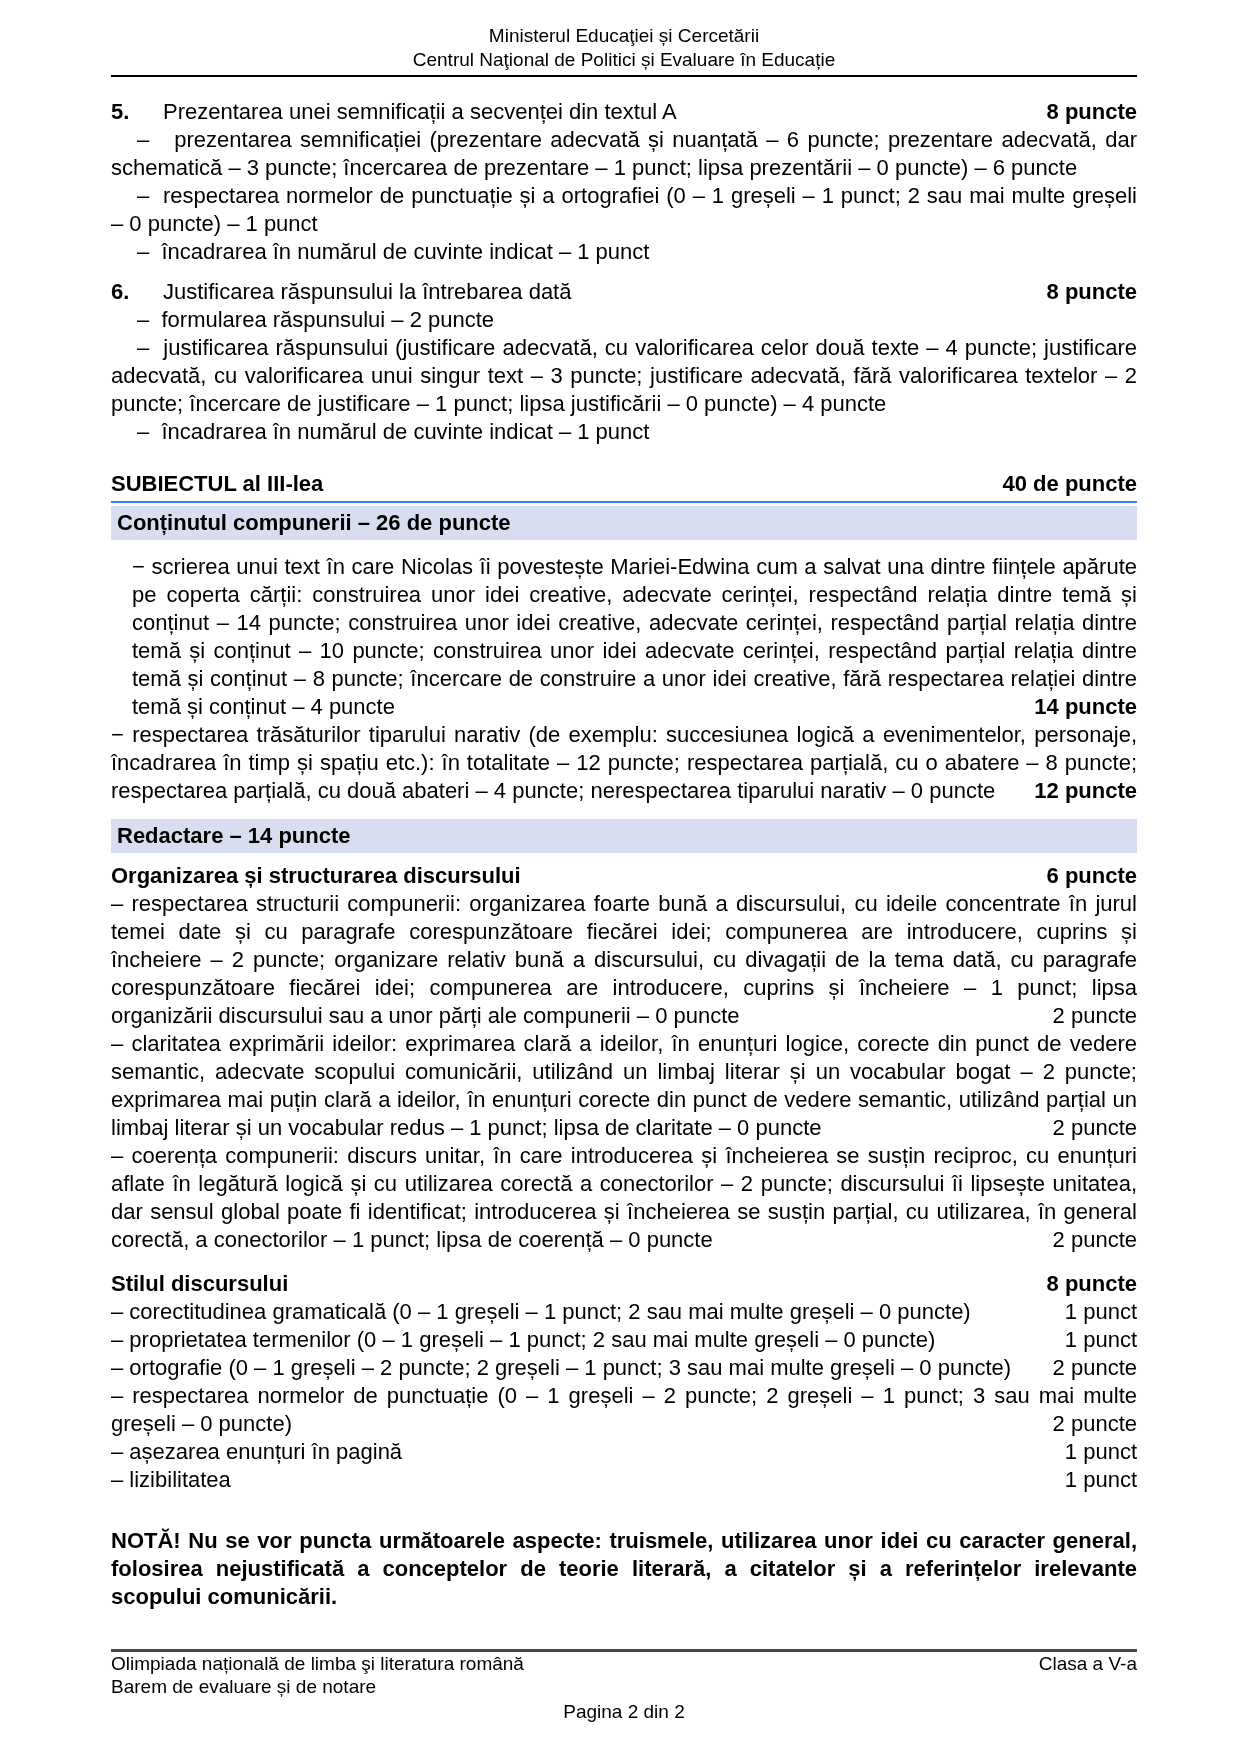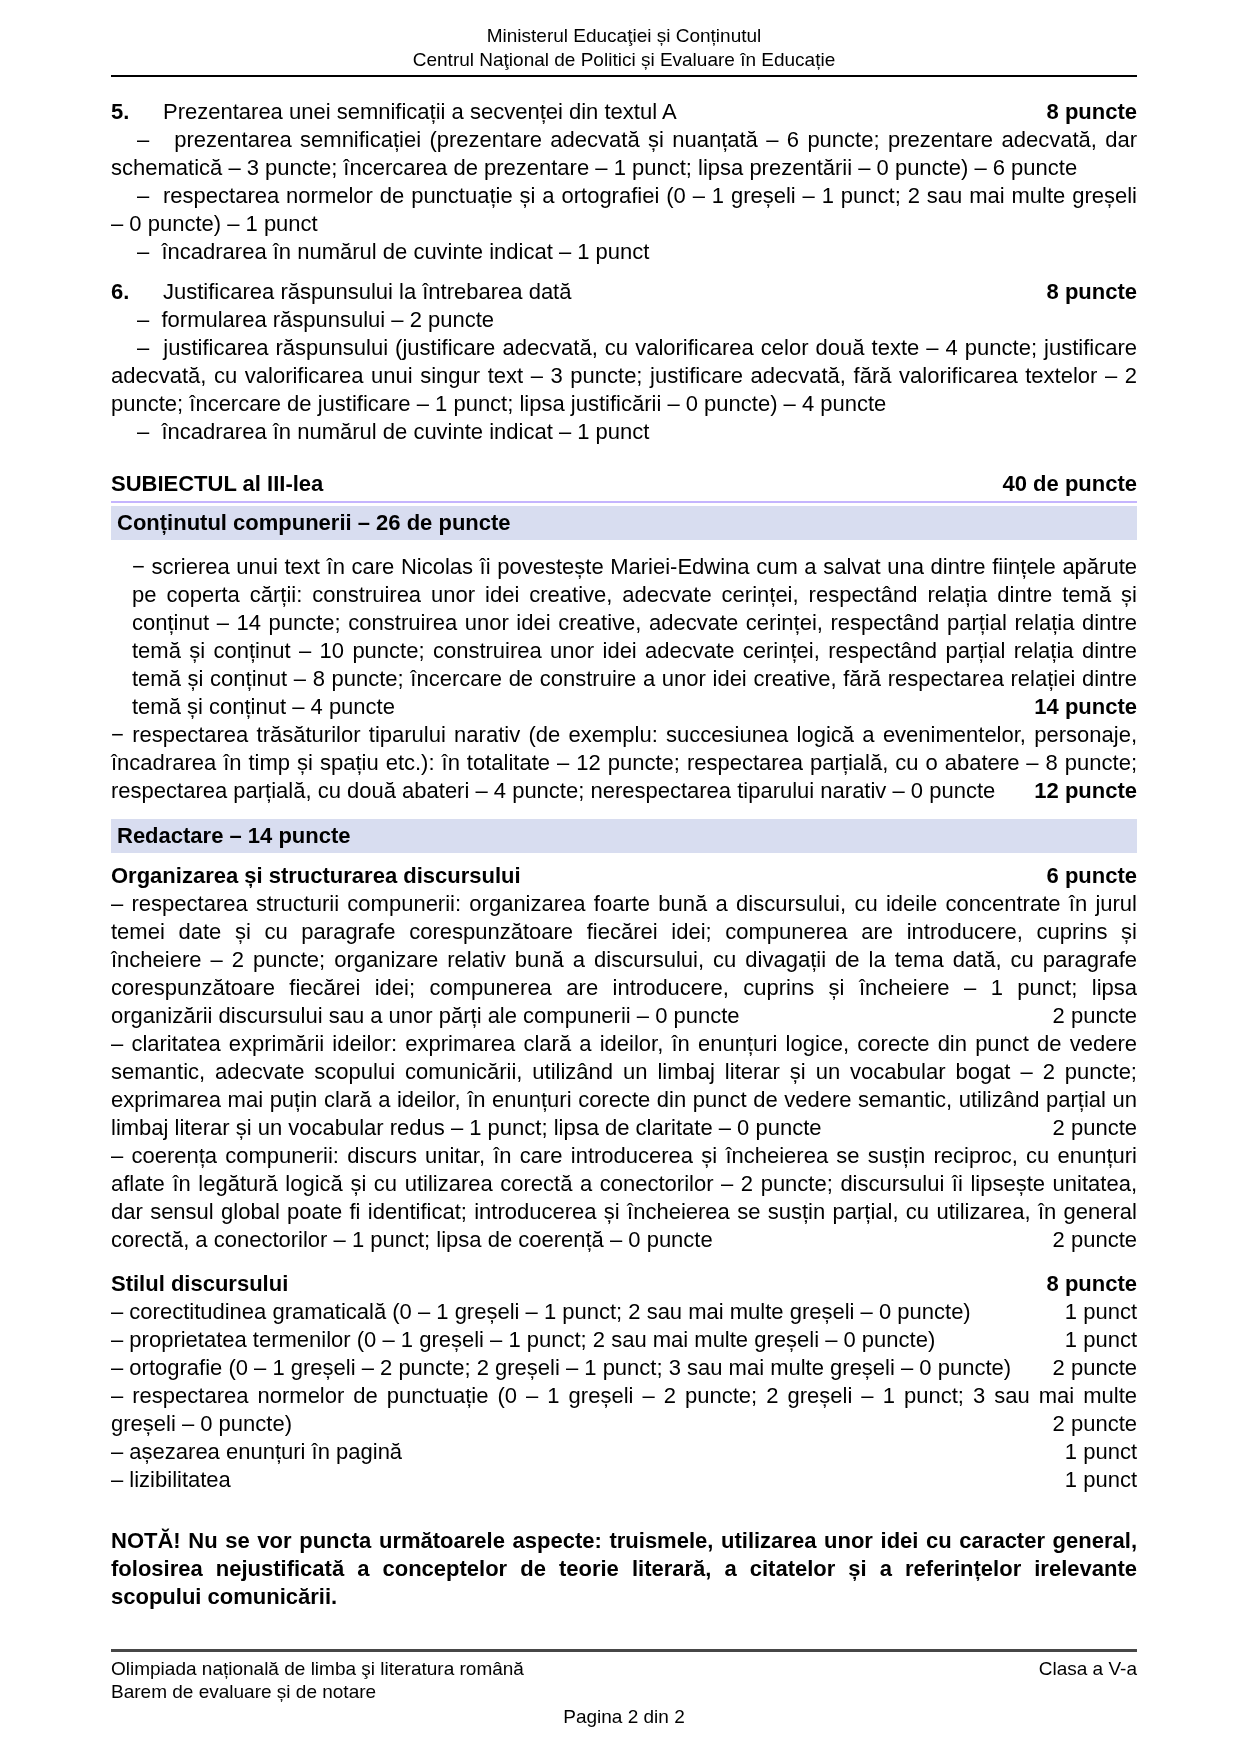--- a/index.html
+++ b/index.html
@@ -52,21 +52,21 @@
     text-align: justify;
     text-indent: 26px;
   }
   .subject-row {
     display: flex;
     justify-content: space-between;
     align-items: baseline;
     font-weight: bold;
     margin-top: 24px;
     padding-bottom: 3px;
-    border-bottom: 2px solid #c4b5fd;
+    border-bottom: 2px solid #3b82f6;
   }
   .band {
     font-weight: bold;
     padding: 3px 6px;
     margin-top: 3px;
   }
   .band.redactare { margin-top: 14px; }
   .score-par {
     position: relative;
     text-align: justify;
@@ -93,42 +93,41 @@
     margin-top: 33px;
     font-weight: bold;
     text-align: justify;
   }
   .footer {
     position: absolute;
     left: 111px;
     top: 1649px;
     width: 1026px;
     border-top: 3px solid #474747;
-    padding-top: 5px;
     font-size: 19px;
     line-height: 23px;
   }
   .footer-row {
     display: flex;
     justify-content: space-between;
     align-items: baseline;
   }
   .footer-page {
     text-align: center;
     margin-top: 2px;
   }
 </style>
 </head>
 <body>
 
 <div class="page">
   <div class="content">
 
     <div class="doc-header">
-      <div>Ministerul Educaţiei și Conținutul</div>
+      <div>Ministerul Educaţiei și Cercetării</div>
       <div>Centrul Naţional de Politici și Evaluare în Educație</div>
     </div>
     <div class="header-rule"></div>
 
     <div class="item-heading first">
       <span class="item-num">5.</span>
       <span class="item-title">Prezentarea unei semnificații a secvenței din textul A</span>
       <span class="pts-b">8 puncte</span>
     </div>
     <div class="bullet">–&nbsp;&nbsp;&nbsp;prezentarea semnificației (prezentare adecvată și nuanțată – 6 puncte; prezentare adecvată, dar schematică – 3 puncte; încercarea de prezentare – 1 punct; lipsa prezentării – 0 puncte) – 6 puncte</div>

